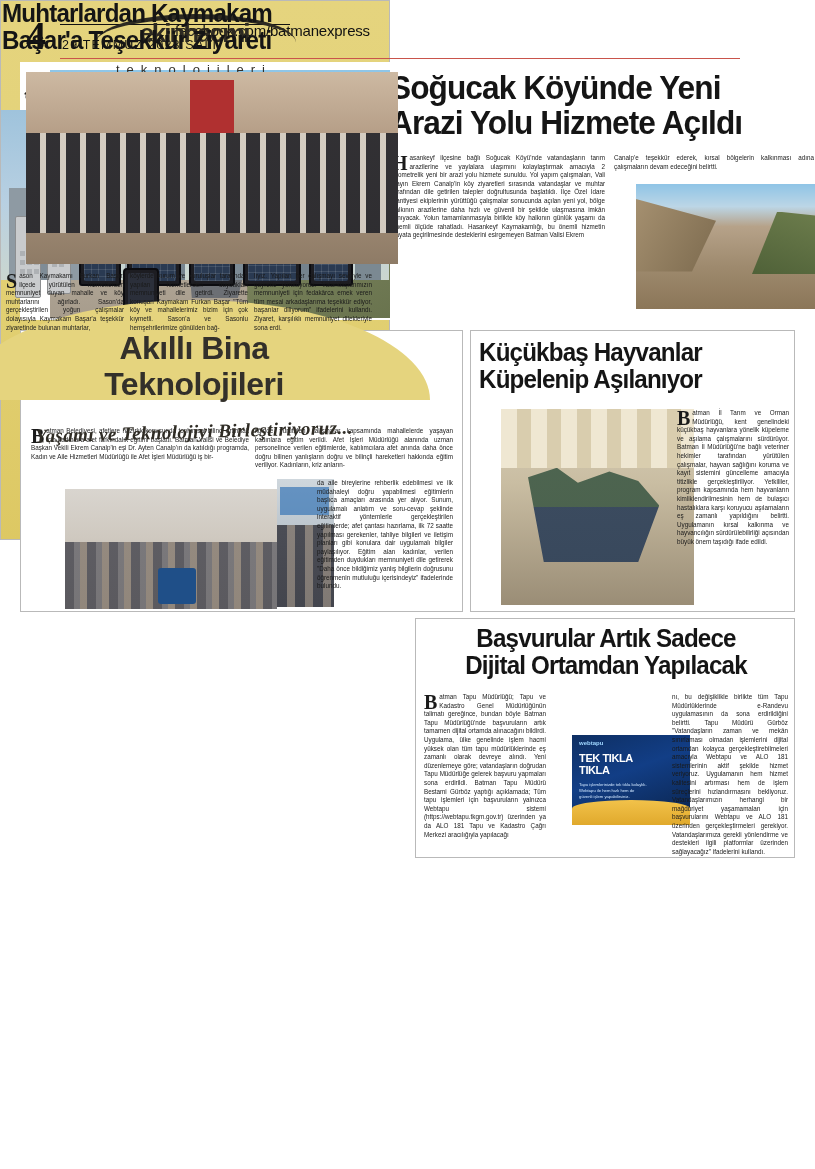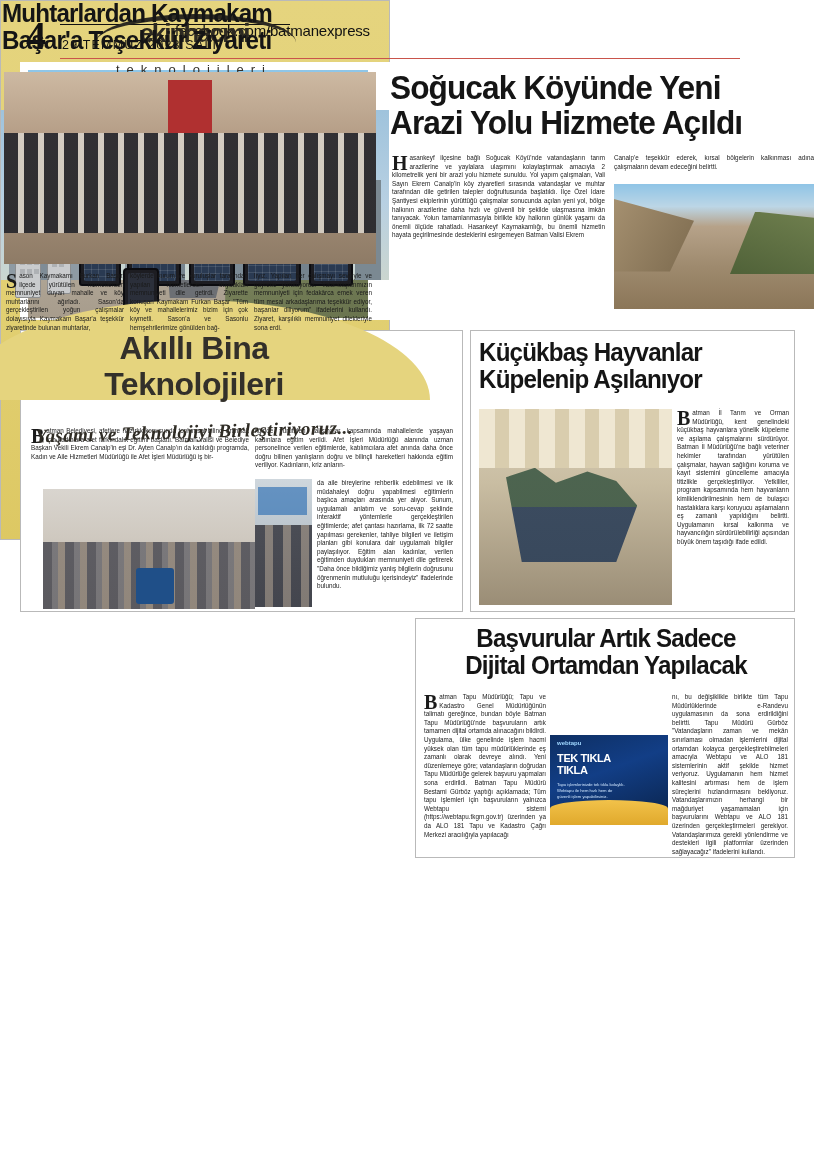--- a/index.html
+++ b/index.html
@@ -67,21 +67,21 @@
   .body-col {
     font-family:"Liberation Sans", sans-serif;
     font-size:6.3px; line-height:8.6px; color:#1a1a1a;
     text-align:justify; hyphens:auto;
   }
   .dropcap::first-letter {
     float:left; font-size:20px; line-height:16px;
     font-weight:700; padding-right:2px; padding-top:1px;
     font-family:"Liberation Serif", serif;
   }
-  .photo { background-size:cover; background-position:center; position:relative; overflow:hidden; }
+  .photo { background-size:cover; background-position:center; position:relative; overflow:hidden;margin-left:22px; }
 
   
   #story1 { left:20px; top:62px; width:775px; height:258px; border:none; }
   #s1-photo { position:absolute; left:8px; top:8px; width:340px; height:248px; }
   #s1-head {
     position:absolute; left:370px; top:8px; width:425px;
     font-size:34px;
   }
   #s1-col1 { position:absolute; left:372px; top:92px; width:213px; height:160px; }
   #s1-col2 { position:absolute; left:594px; top:92px; width:200px; height:26px; }

